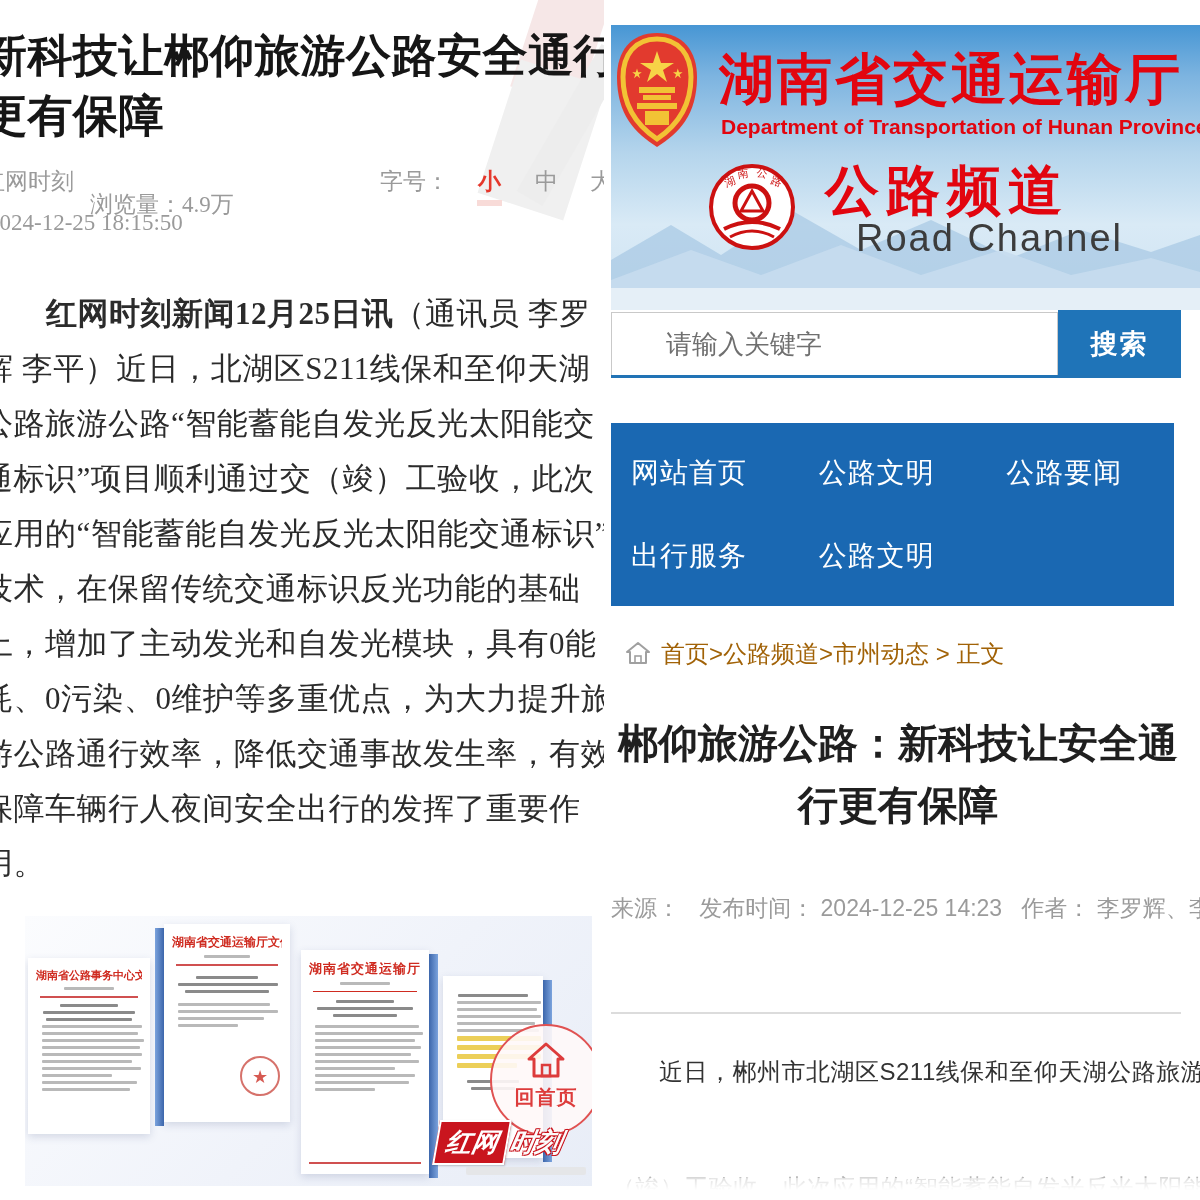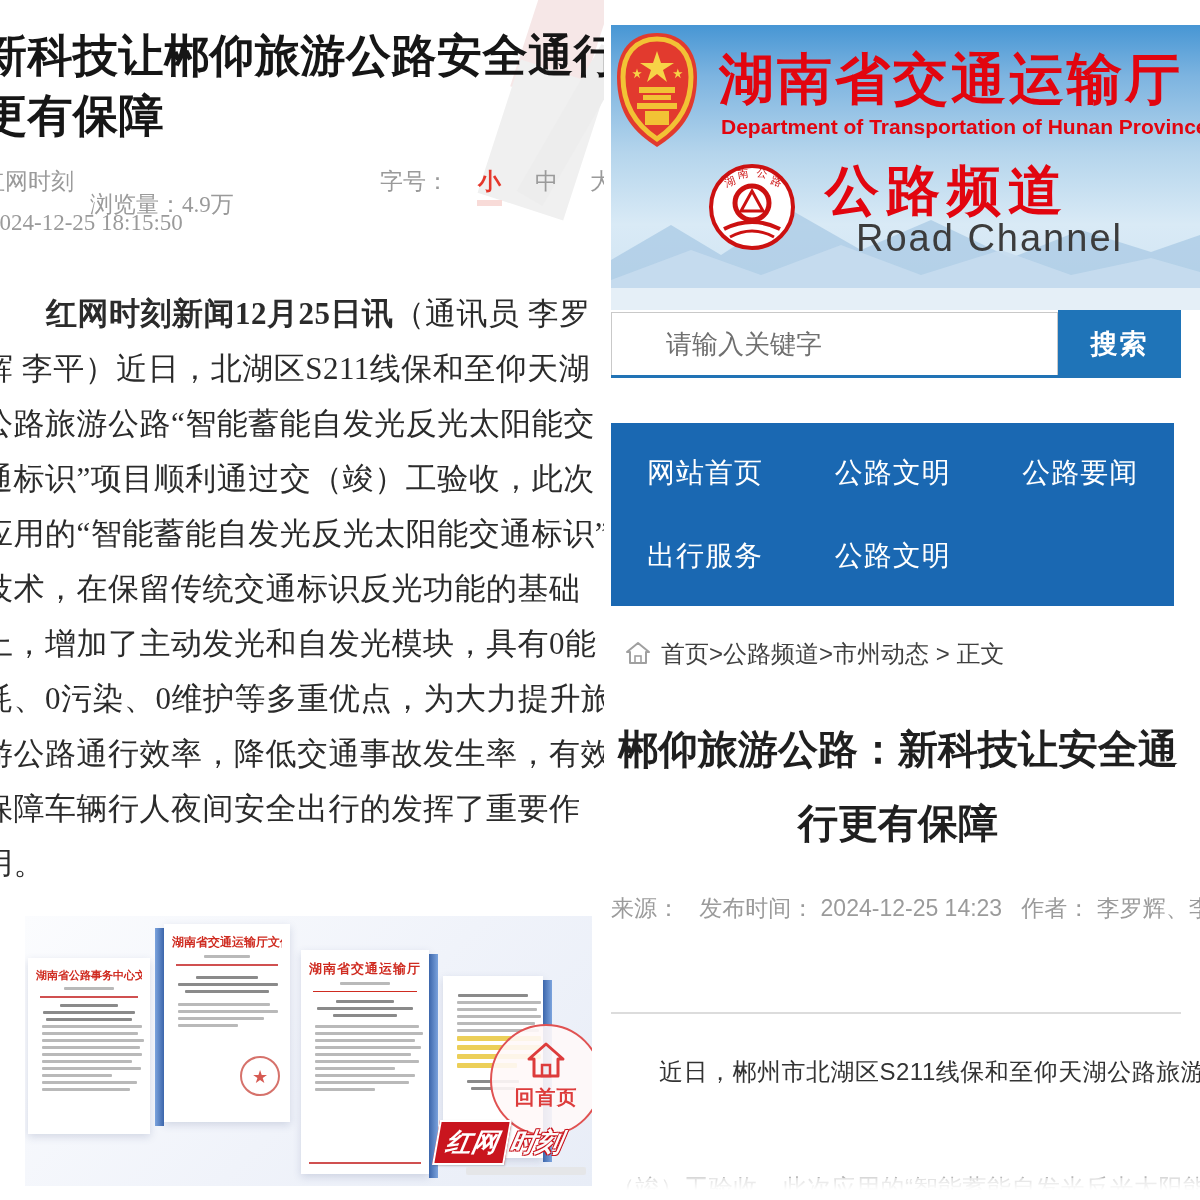--- a/index.html
+++ b/index.html
@@ -92,27 +92,27 @@
                   border:1px solid #c9c9c9; border-bottom:none; border-radius:0; padding:0 10px 0 54px;
                   font-size:26px; color:#333; font-family:"Liberation Sans",sans-serif; outline:none; }
   .search-input::placeholder { color:#6f6f6f; }
   .search-icon { position:absolute; left:14px; top:18px; }
   .search-btn { position:absolute; left:447px; top:0; width:123px; height:68px; background:#1f74b8;
                 color:#fff; font-size:27px; font-weight:700; border:none; letter-spacing:2px; cursor:pointer; }
 
   .rp-nav { position:absolute; left:0; top:423px; width:563px; height:183px; background:#1a68b2;
             display:grid; grid-template-columns:1fr 1fr 1fr; grid-template-rows:1fr 1fr;
             align-items:center; padding:8px 0; }
-  .rp-nav .item { color:#fff; font-size:28px; padding-left:36px; letter-spacing:1px; cursor:pointer; white-space:nowrap; }
-
-  .rp-crumb { position:absolute; left:14px; top:638px; font-size:24px; color:#404040; }
+  .rp-nav .item { color:#fff; font-size:28px; padding-left:20px; letter-spacing:1px; cursor:pointer; white-space:nowrap; }
+
+  .rp-crumb { position:absolute; left:14px; top:638px; font-size:24px; color:#a16207; }
   .rp-crumb svg { vertical-align:-4px; margin-right:10px; }
 
   .rp-art-title { position:absolute; left:0; top:712px; width:574px; text-align:center;
-                  font-size:40px; font-weight:700; color:#1f1f1f; line-height:74px; }
+                  font-size:40px; font-weight:700; color:#1f1f1f; line-height:62px; }
   .rp-meta { position:absolute; left:0; top:893px; width:574px; text-align:center;
              font-size:23px; color:#9b9b9b; white-space:nowrap; }
   .rp-fontsel { position:absolute; left:0; top:960px; width:574px; text-align:center;
                 font-size:24px; color:#9b9b9b; }
   .rp-fontsel .sm { color:#2f6ea5; }
   .rp-divider { position:absolute; left:0; top:1012px; width:570px; height:2px; background:#dcdcdc; }
   .rp-body-line { position:absolute; left:0; white-space:nowrap; font-size:24px; color:#333; letter-spacing:0.5px; }
   .rp-l1 { top:1056px; padding-left:48px; }
   .rp-l2 { top:1113px; }
   .rp-l3 { top:1172px; color:#b7b7b7; }

